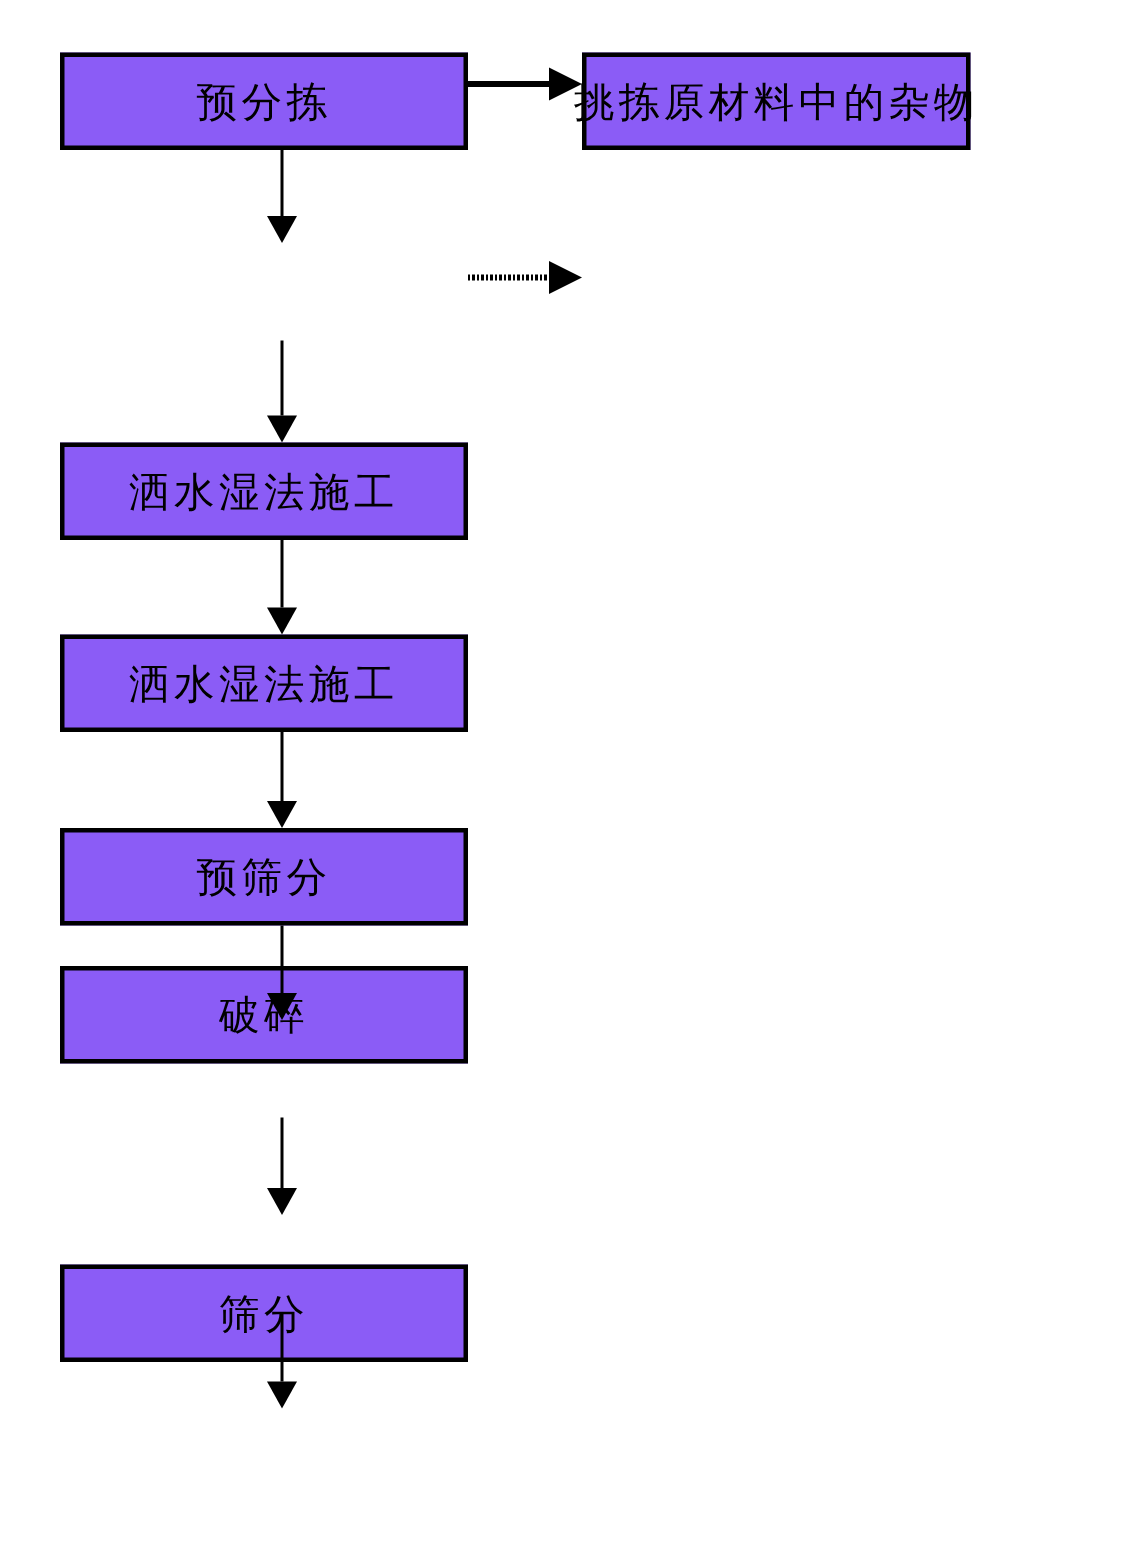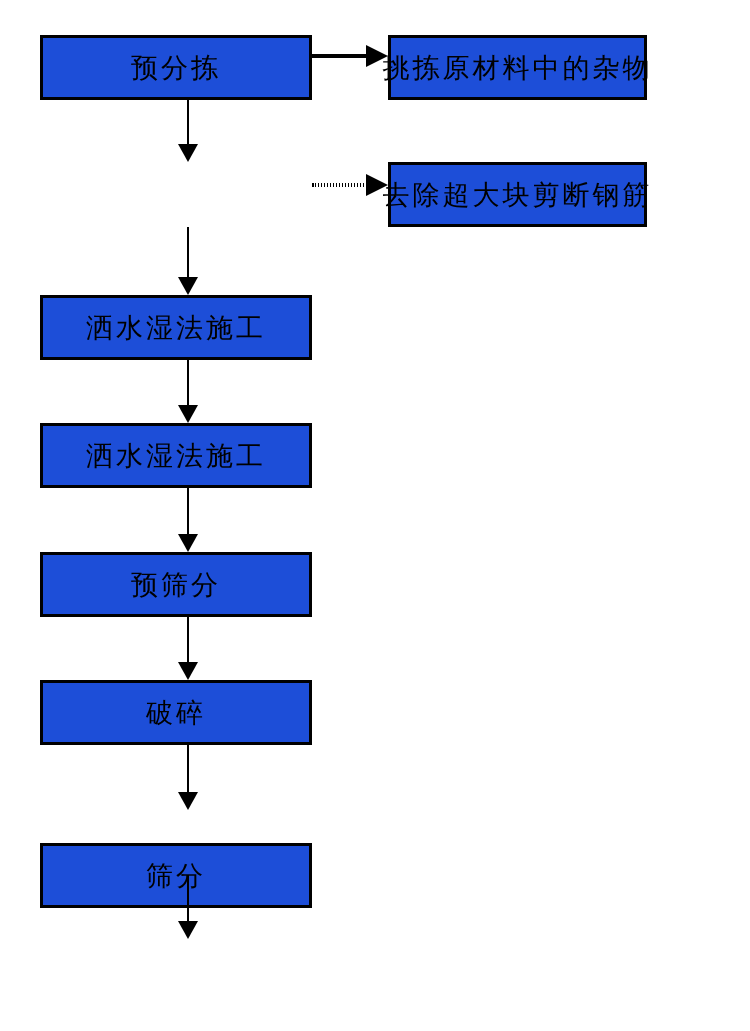--- a/index.html
+++ b/index.html
@@ -11,21 +11,21 @@
     position: relative;
     width: 750px;
     height: 1031px;
     background: #ffffff;
     overflow: hidden;
     font-family: "Liberation Serif", "DejaVu Serif", serif;
   }
   .box {
     position: absolute;
     border: 3px solid #000000;
-    background: #1d4ed8;
+    background: #8b5cf6;
     display: flex;
     align-items: center;
     justify-content: center;
     font-size: 27px;
     letter-spacing: 3px;
     color: #000000;
     white-space: nowrap;
     box-sizing: border-box;
   }
   .main-box {
@@ -91,32 +91,29 @@
     </div>
   <div class="box main-box" style="top:295px">
       <span>洒水湿法施工</span>
     </div>
   <div class="box main-box" style="top:423px">
       <span>洒水湿法施工</span>
     </div>
   <div class="box main-box" style="top:552px">
       <span>预筛分</span>
     </div>
-  <div class="box main-box" style="top:680px">
+  <div class="box main-box" style="top:644px">
       <span>破碎</span>
     </div>
   <div class="box main-box" style="top:843px">
       <span>筛分</span>
     </div>
 
   <div class="box side-box" style="top:35px">
       <span>挑拣原材料中的杂物</span>
-    </div>
-  <div class="box side-box" style="top:162px">
-      <span>去除超大块剪断钢筋</span>
     </div>
 
   <div class="vline" style="top:100px; height:44px"></div>
   <div class="vhead" style="top:144px"></div>
 
   <div class="vline" style="top:227px; height:50px"></div>
   <div class="vhead" style="top:277px"></div>
 
   <div class="vline" style="top:360px; height:45px"></div>
   <div class="vhead" style="top:405px"></div>

